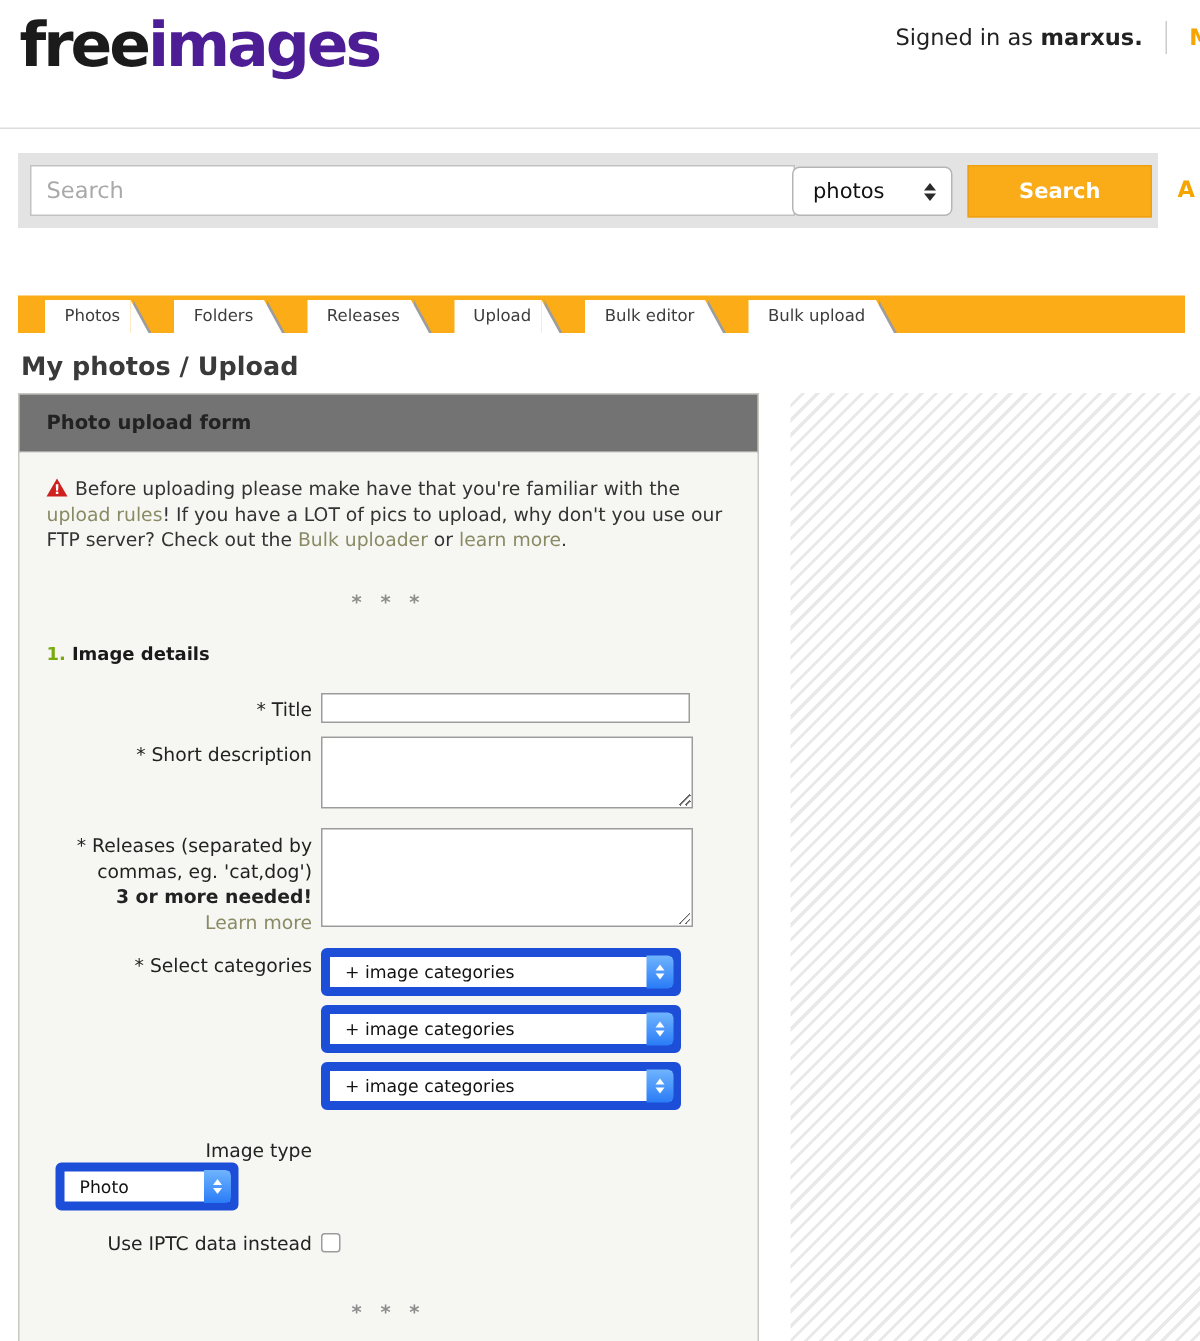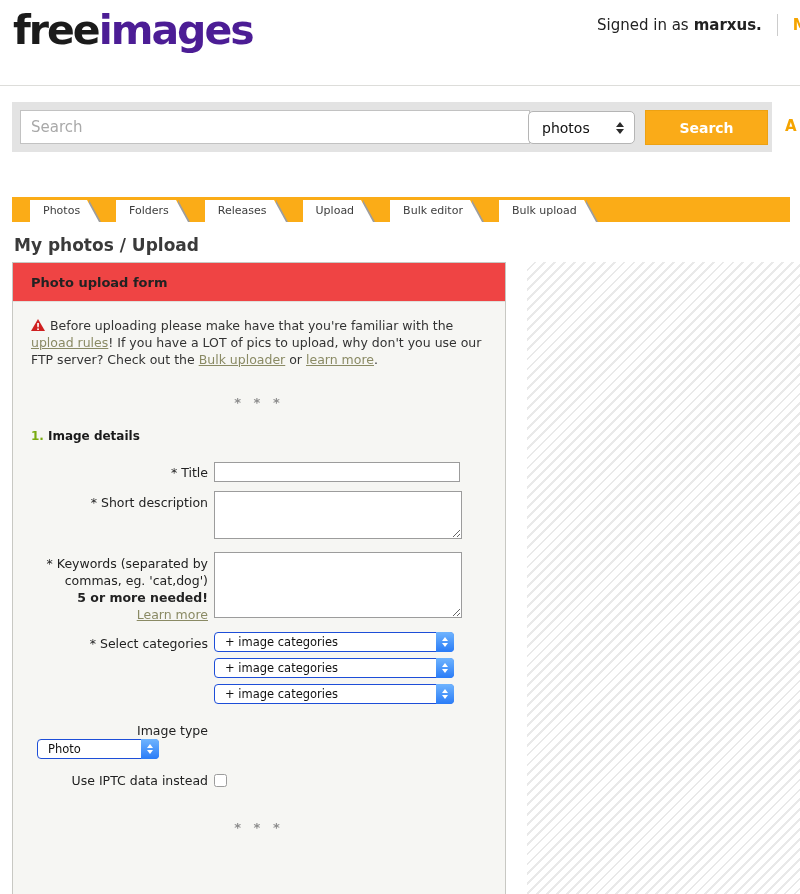--- a/index.html
+++ b/index.html
@@ -31,38 +31,38 @@
   
   .tabbar { margin:45px 0 0 12px; width:778px; height:25px; background:#FBAC17; display:flex; padding-left:18px; }
   .tab { position:relative; margin-top:3px; height:22px; line-height:22px; background:#fff; font-size:11px; color:#3d3d3d; padding:0 7px 0 13px; margin-right:29px; cursor:pointer; white-space:nowrap; }
   .tab::before { content:""; position:absolute; left:calc(100% + 2px); top:0; width:0; height:0; border-bottom:22px solid #9d9d9d; border-right:12px solid transparent; }
   .tab::after  { content:""; position:absolute; left:100%; top:0; width:0; height:0; border-bottom:22px solid #fff; border-right:12px solid transparent; }
   
   .crumb { margin:13px 0 0 14px; font-size:17px; font-weight:bold; color:#3a3a3a; height:19px; }
   
   .main { margin:8px 0 0 12px; display:flex; gap:21px; height:632px; overflow:hidden; }
   .panel { width:494px; border:1px solid #c8c8c3; background:#f6f6f3; height:700px; }
-  .panel-head { background:#ef4444; border-bottom:1px solid #e0e0db; padding:12px 18px 11px; font-size:13px; font-weight:bold; color:#222; }
+  .panel-head { background:#737373; border-bottom:1px solid #e0e0db; padding:12px 18px 11px; font-size:13px; font-weight:bold; color:#222; }
   .panel-body { padding:15px 18px; }
   .warn { font-size:12.5px; line-height:17px; color:#333; }
   .tri { display:inline-block; width:0; height:0; border-left:7px solid transparent; border-right:7px solid transparent; border-bottom:12px solid #cf2020; position:relative; margin-right:5px; top:1px; }
   .tri::after { content:"!"; position:absolute; left:-2px; top:0px; font-size:9px; font-weight:bold; color:#fff; }
-  .olive { color:#8a8a64; text-decoration:underline; cursor:pointer; }
+  .olive { color:#8a8a64; cursor:pointer; }
   .stars { text-align:center; color:#8d8d8d; font-size:13px; font-weight:bold; letter-spacing:4px; margin:27px 0 19px; }
   .sect { font-size:12px; font-weight:bold; color:#1a1a1a; margin-bottom:18px; }
   .sect .num { color:#79ab11; margin-right:4px; }
   .row { display:flex; margin-bottom:9px; }
   .lbl { width:177px; text-align:right; font-size:12.5px; color:#222; line-height:17px; padding-top:3px; flex-shrink:0; }
   .ctl { margin-left:6px; }
   .txt-input { width:246px; height:20px; border:1px solid #9c9c9c; background:#fff; font-size:12.5px; padding:0 4px; font-family:inherit; }
   textarea.ta { width:248px; border:1px solid #9c9c9c; background:#fff; font-size:12.5px; font-family:inherit; resize:both; }
   .ta-short { height:48px; }
   .ta-keys { height:66px; }
   .bold-line { font-weight:bold; }
-  .mac-select { position:relative; width:240px; height:20px; background:#fff; border:1px solid #1d4ed8; border-radius:4px; display:flex; align-items:center; padding:0 24px 0 10px; font-size:11.5px; color:#111; margin-bottom:6px; cursor:default; }
+  .mac-select { position:relative; width:240px; height:32px; background:#fff; border:6px solid #1d4ed8; border-radius:4px; display:flex; align-items:center; padding:0 24px 0 10px; font-size:11.5px; color:#111; margin-bottom:6px; cursor:default; }
   .mac-select.narrow { width:122px; }
   .bluecap { position:absolute; right:-1px; top:-1px; bottom:-1px; width:18px; border-radius:0 4px 4px 0; background:linear-gradient(#6fb4fe,#2a7cf7); display:flex; flex-direction:column; align-items:center; justify-content:center; gap:2px; }
   .bluecap .u { width:0; height:0; border-left:3px solid transparent; border-right:3px solid transparent; border-bottom:4px solid #fff; }
   .bluecap .d { width:0; height:0; border-left:3px solid transparent; border-right:3px solid transparent; border-top:4px solid #fff; }
   .checkbox { width:13px; height:13px; border:1px solid #9c9c9c; border-radius:2.5px; background:#fff; margin-top:3px; cursor:pointer; }
   .stripes { flex:1; height:632px; background:repeating-linear-gradient(135deg,#ffffff 0px,#ffffff 5px,#e9e9e9 5px,#e9e9e9 7px); }
 </style>
 </head>
 <body>
 
@@ -120,23 +120,23 @@
         <div class="ctl"><input class="txt-input" type="text" value="" style=""></div>
       </div>
 
       <div class="row">
         <div class="lbl">* Short description</div>
         <div class="ctl"><textarea class="ta ta-short" style=""></textarea></div>
       </div>
 
       <div class="row">
         <div class="lbl">
-          <div>* Keywords (separated by</div>
+          <div>* Releases (separated by</div>
           <div>commas, eg. 'cat,dog')</div>
-          <div class="bold-line">5 or more needed!</div>
+          <div class="bold-line">3 or more needed!</div>
           <div><span class="olive">Learn more</span></div>
         </div>
         <div class="ctl"><textarea class="ta ta-keys" style=""></textarea></div>
       </div>
 
       <div class="row">
         <div class="lbl">* Select categories</div>
         <div class="ctl">
           <div class="mac-select">
             <span>+ image categories</span>

